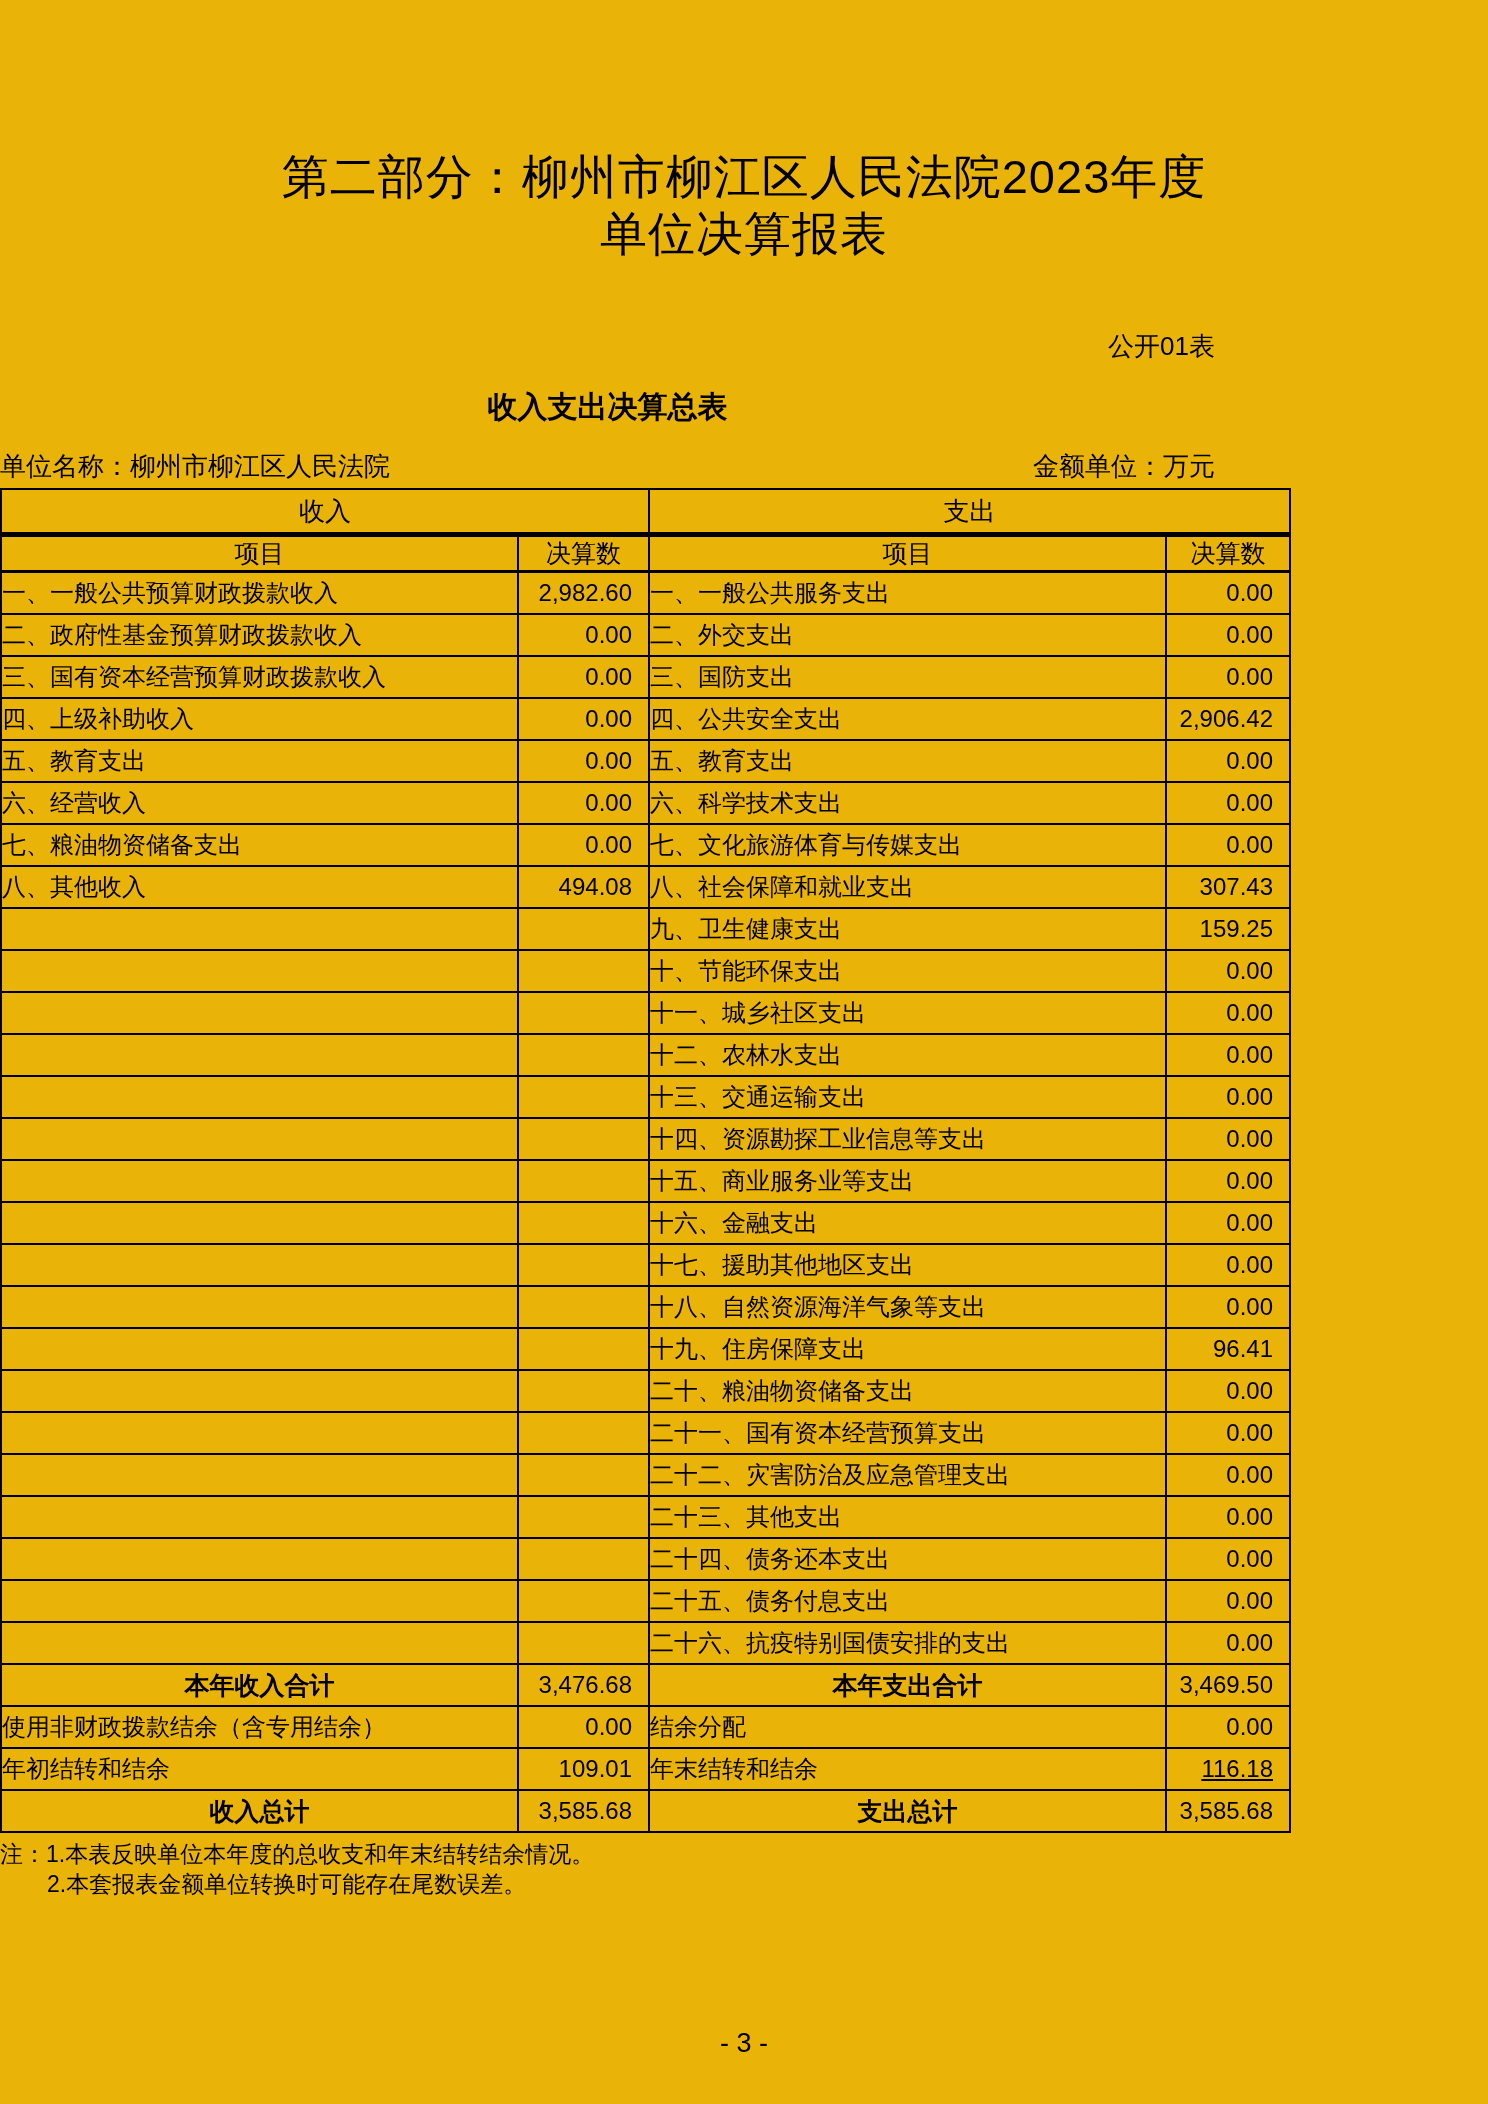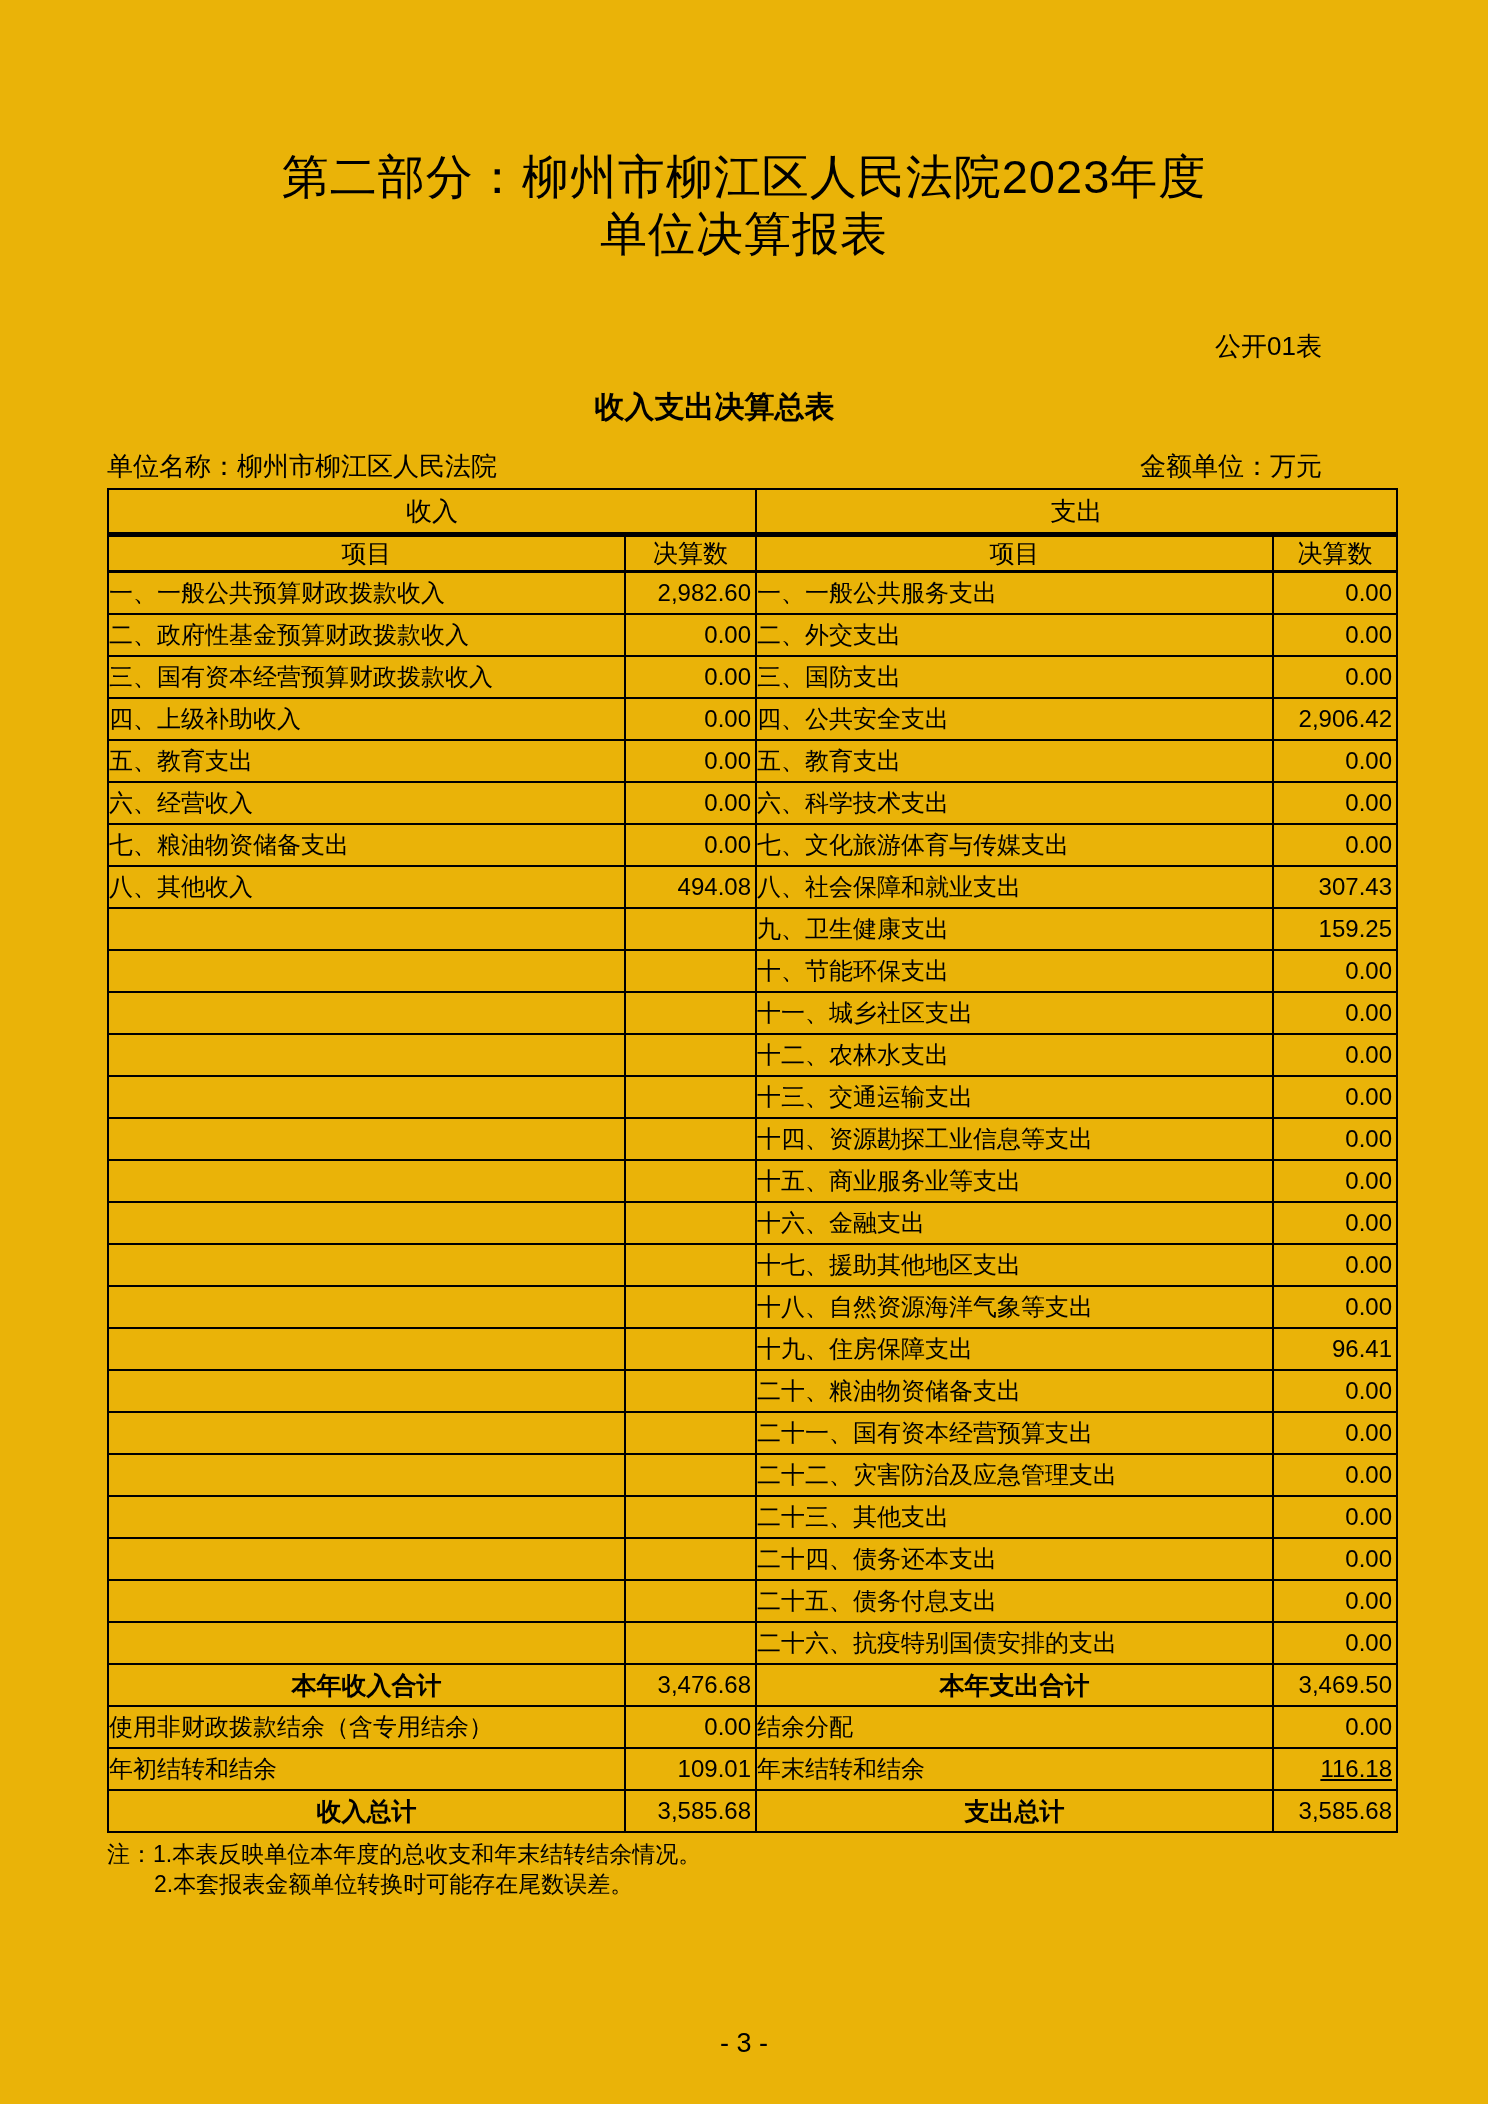--- a/index.html
+++ b/index.html
@@ -20,21 +20,20 @@
   .doc-title {
     margin-top: 148px;
     text-align: center;
     font-size: 47px;
     font-weight: normal;
     line-height: 57px;
     letter-spacing: 1px;
   }
   .content {
     width: 1215px;
-    margin-left: 107px;
   }
   .table-tag {
     margin-top: 66px;
     text-align: right;
     font-size: 26px;
     line-height: 36px;
   }
   .table-title {
     margin-top: 24px;
     text-align: center;
@@ -78,21 +77,21 @@
     border-bottom: 3px solid #000;
   }
   table.fin td {
     height: 40px;
   }
   table.fin td.item {
     text-align: left;
   }
   table.fin td.value {
     text-align: right;
-    padding-right: 4px;
+    padding-right: 16px;
   }
   table.fin td.total {
     text-align: center;
     font-weight: bold;
     font-size: 25px;
   }
   table.fin td .u {
     text-decoration: underline;
   }
   .notes {

